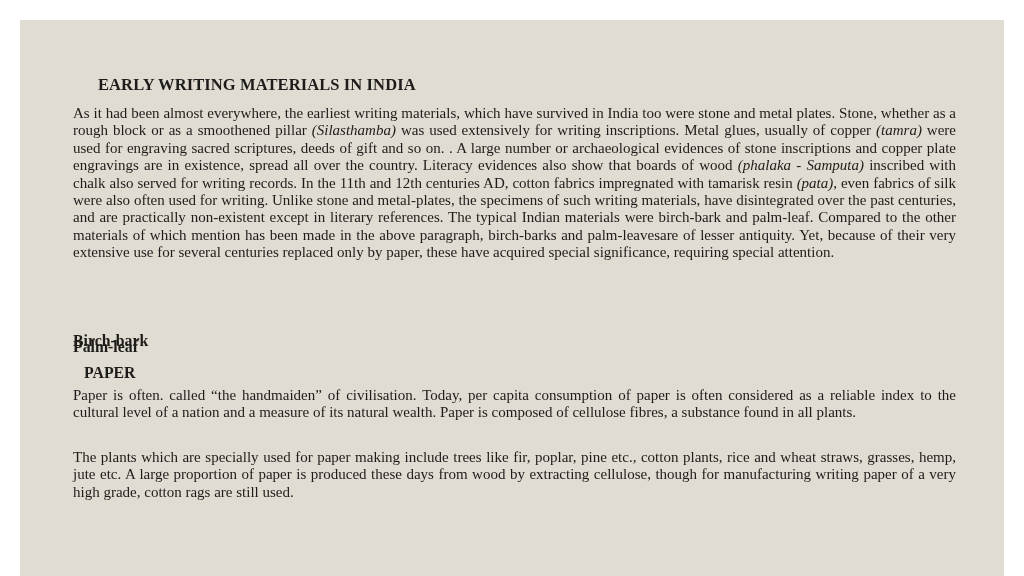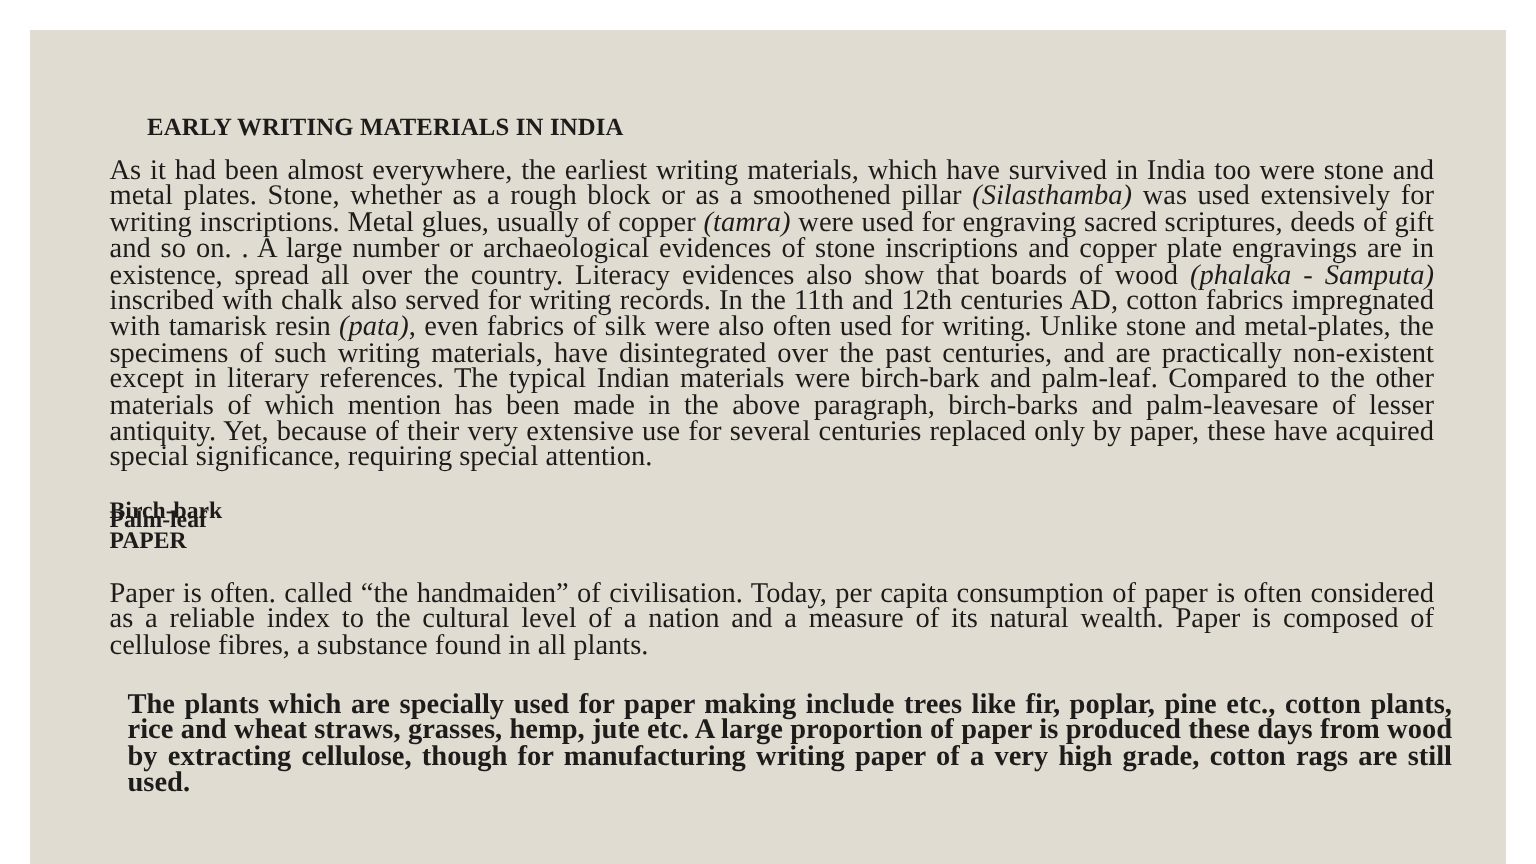--- a/index.html
+++ b/index.html
@@ -11,39 +11,39 @@
   .content {
     position:absolute; left:53px; top:0; width:883px;
     font-family:"Liberation Serif", serif; color:#1e1c1a;
   }
   .title {
     position:absolute; left:25px; top:55px;
     font-size:16.5px; font-weight:bold; letter-spacing:0.1px; white-space:nowrap;
   }
   .para {
     position:absolute; left:0; width:883px;
-    font-size:19px; line-height:17.4px; text-align:justify;
+    font-size:15px; line-height:17.4px; text-align:justify;
     text-align-last:left;
   }
   .para i { font-style:italic; }
   .heading {
     position:absolute; left:0; font-size:15.8px; font-weight:bold; white-space:nowrap;
   }
 </style>
 </head>
 <body>
 
 <div class="slide">
   <div class="content">
     <div class="title">EARLY WRITING MATERIALS IN INDIA</div>
 
     <p class="para" style="top:85px; margin:0;">
       <span>As it had been almost everywhere, the earliest writing materials, which have survived in India too were stone and metal plates. Stone, whether as a rough block or as a smoothened pillar </span><i>(Silasthamba)</i><span> was used extensively for writing inscriptions. Metal glues, usually of copper </span><i>(tamra)</i><span> were used for engraving sacred scriptures, deeds of gift and so on. . A large number or archaeological evidences of stone inscriptions and copper plate engravings are in existence, spread all over the country. Literacy evidences also show that boards of wood </span><i>(phalaka - Samputa)</i><span> inscribed with chalk also served for writing records. In the 11th and 12th centuries AD, cotton fabrics impregnated with tamarisk resin </span><i>(pata)</i><span>, even fabrics of silk were also often used for writing. Unlike stone and metal-plates, the specimens of such writing materials, have disintegrated over the past centuries, and are practically non-existent except in literary references. The typical Indian materials were birch-bark and palm-leaf. Compared to the other materials of which mention has been made in the above paragraph, birch-barks and palm-leavesare of lesser antiquity. Yet, because of their very extensive use for several centuries replaced only by paper, these have acquired special significance, requiring special attention.</span>
     </p>
 
     <div class="heading" style="top:286px;margin-top:26px;">Birch-bark</div>
     <div class="heading" style="top:318px;">Palm-leaf</div>
-    <div class="heading" style="top:332px;">PAPER</div>
+    <div class="heading" style="top:344px;margin-left:11px;">PAPER</div>
 
     <p class="para" style="top:367px; margin:0;font-family:Liberation Serif, serif;">Paper is often. called “the handmaiden” of civilisation. Today, per capita consumption of paper is often considered as a reliable index to the cultural level of a nation and a measure of its natural wealth. Paper is composed of cellulose fibres, a substance found in all plants.</p>
-    <p class="para" style="top:429px; margin:12px;font-weight:bold;">The plants which are specially used for paper making include trees like fir, poplar, pine etc., cotton plants, rice and wheat straws, grasses, hemp, jute etc. A large proportion of paper is produced these days from wood by extracting cellulose, though for manufacturing writing paper of a very high grade, cotton rags are still used.</p>
+    <p class="para" style="top:429px; margin:0;">The plants which are specially used for paper making include trees like fir, poplar, pine etc., cotton plants, rice and wheat straws, grasses, hemp, jute etc. A large proportion of paper is produced these days from wood by extracting cellulose, though for manufacturing writing paper of a very high grade, cotton rags are still used.</p>
   </div>
 </div>
 
 </body></html>

